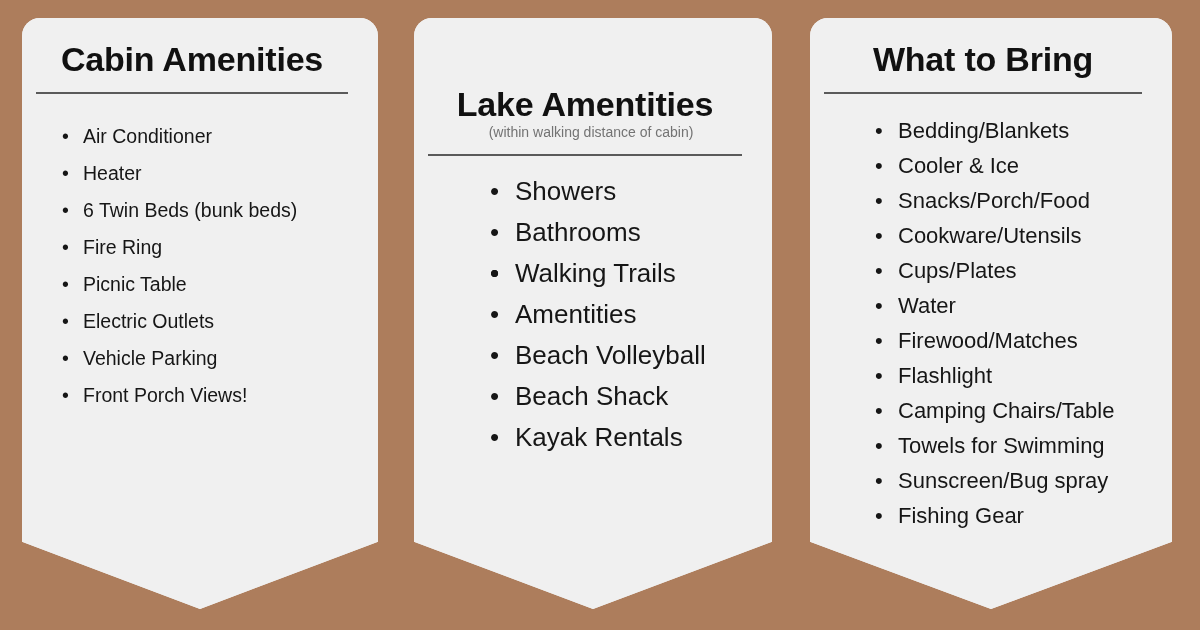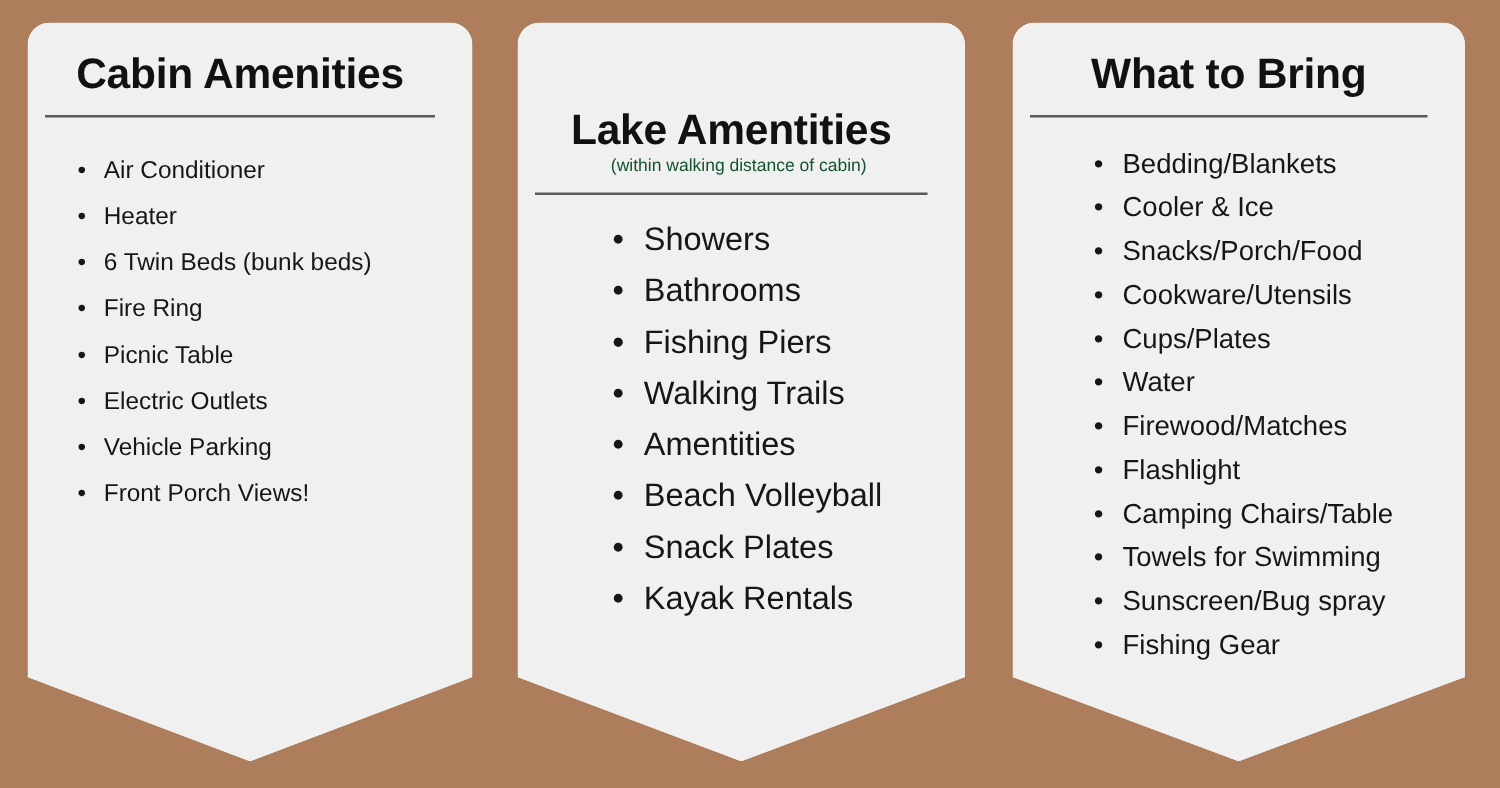--- a/index.html
+++ b/index.html
@@ -64,21 +64,21 @@
     letter-spacing: -0.2px;
   }
   .panel-1 .heading { font-size: 34px; padding-top: 24px; }
   .panel-2 .heading { font-size: 34px; padding-top: 26px; margin-top: 43px; }
   .panel-3 .heading { font-size: 34px; padding-top: 24px; }
 
   .subheading {
     margin: 2px 0 0 12px;
     text-align: center;
     font-size: 14px;
-    color: #14532d;
+    color: #737373;
     line-height: 1.1;
   }
 
   .divider {
     height: 0;
     border: 0;
     border-top: 2px solid #5a5a5a;
     margin: 0 14px;
   }
   .panel-1 .divider { margin-top: 14px; }
@@ -177,37 +177,36 @@
         </li>
         <li>
           <span class="bullet">•</span>
           <span class="label">Bathrooms</span>
         </li>
         <li>
           <span class="bullet">•</span>
         </li>
         <li>
           <span class="bullet">•</span>
-          <span class="label">Fishing Piers</span>
         </li>
         <li>
           <span class="bullet">•</span>
           <span class="label">Walking Trails</span>
         </li>
         <li>
           <span class="bullet">•</span>
           <span class="label">Amentities</span>
         </li>
         <li>
           <span class="bullet">•</span>
           <span class="label">Beach Volleyball</span>
         </li>
         <li>
           <span class="bullet">•</span>
-          <span class="label">Snack Plates</span>
+          <span class="label">Beach Shack</span>
         </li>
         <li>
           <span class="bullet">•</span>
           <span class="label">Kayak Rentals</span>
         </li>
       </ul>
     </div>
   </section>
 
   <section class="panel panel-3">

